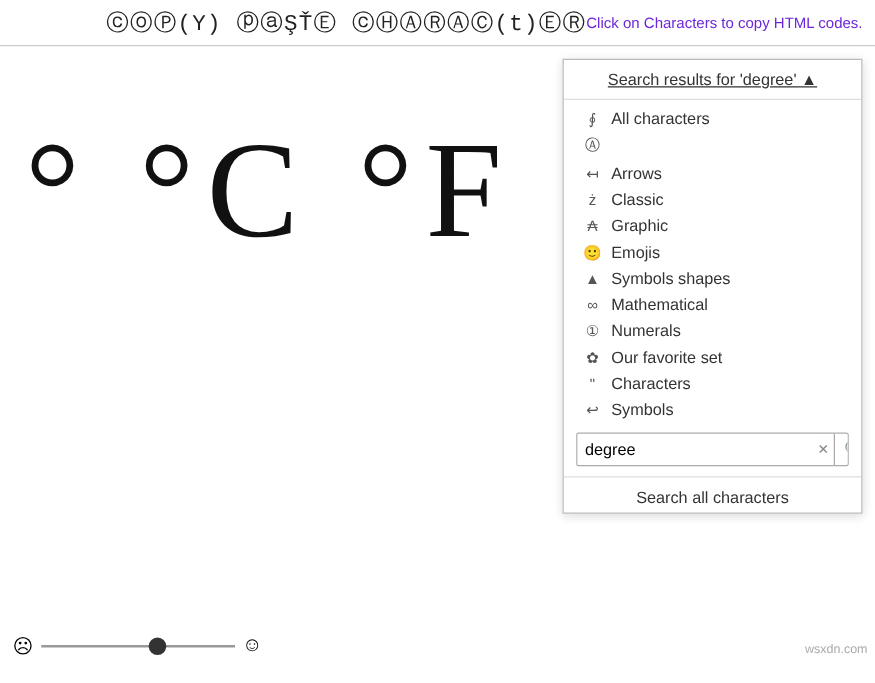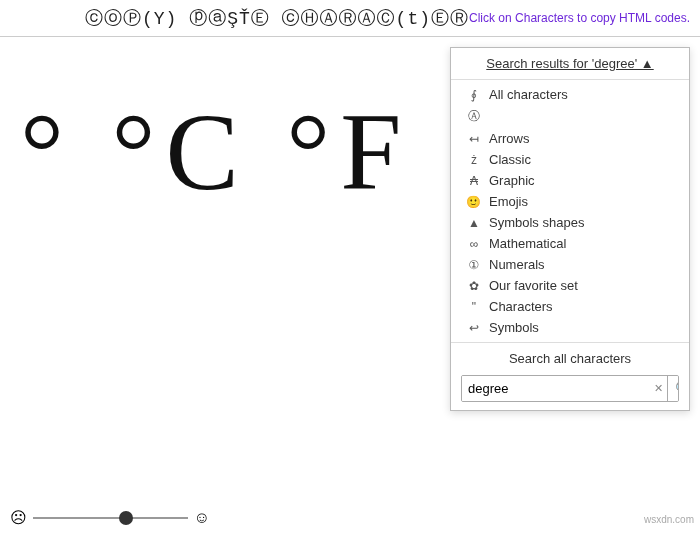--- a/index.html
+++ b/index.html
@@ -252,24 +252,24 @@
         <li>
           <span class="list-icon">"</span>
           <span>Characters</span>
         </li>
         <li>
           <span class="list-icon">↩</span>
           <span>Symbols</span>
         </li>
       </ul>
 
-    <div id="search-all-label">Search all characters</div>
-
     <div id="search-box-row">
       <input id="search-input" type="text" value="degree" style="">
       <span id="search-clear">✕</span>
       <span id="search-icon-btn">🔍</span>
     </div>
 
+    <div id="search-all-label">Search all characters</div>
+
   </div>
 
   <div id="watermark">wsxdn.com</div>
 </div>
 
 </body></html>

